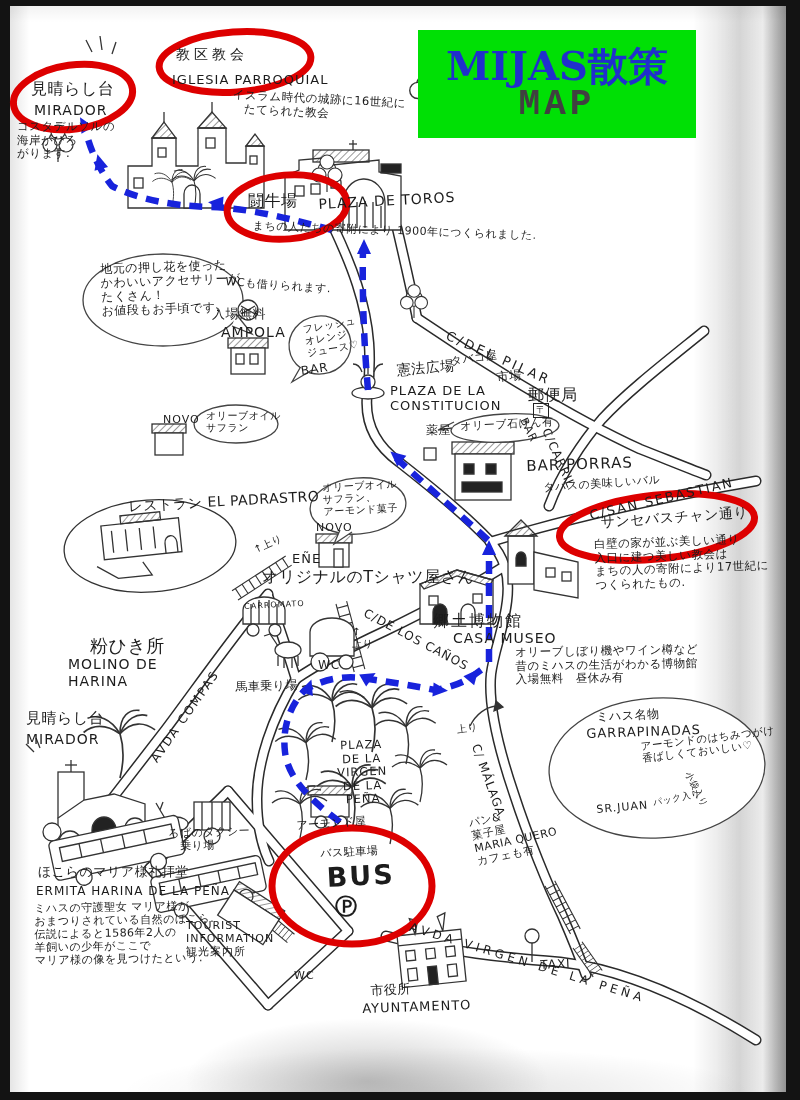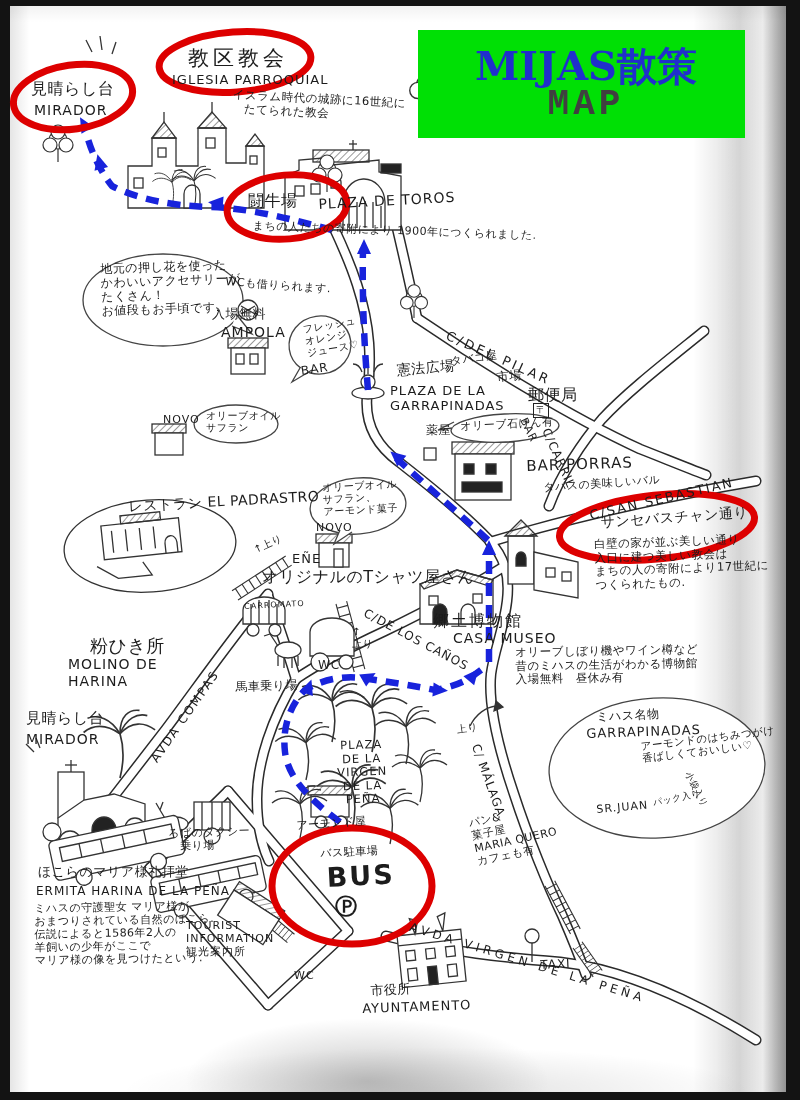--- a/index.html
+++ b/index.html
@@ -11,22 +11,22 @@
       radial-gradient(ellipse 420px 60px at 55% 100%, rgba(0,0,0,0.12), rgba(0,0,0,0) 75%),
       linear-gradient(to right, rgba(0,0,0,0.10), rgba(0,0,0,0) 2.5%),
       linear-gradient(to left, rgba(0,0,0,0.30), rgba(0,0,0,0.06) 3%, rgba(0,0,0,0) 9%),
       linear-gradient(to right, rgba(0,0,0,0) 88%, rgba(0,0,0,0.14) 94%, rgba(0,0,0,0.02) 97%, rgba(0,0,0,0.18) 100%),
       linear-gradient(to bottom, rgba(0,0,0,0.05), rgba(0,0,0,0) 1.5%);
   }
   #map{position:absolute;left:0;top:0;}
   .lb{position:absolute;color:#1c1c1c;line-height:1.18;white-space:pre-line;
       transform-origin:left top;letter-spacing:0.5px;}
   .es{letter-spacing:1px;}
-  #titlebox{position:absolute;left:418px;top:30px;width:318px;height:108px;background:#00e005;
-      display:flex;flex-direction:column;align-items:center;justify-content:center;padding-left:9px;}
+  #titlebox{position:absolute;left:418px;top:30px;width:278px;height:108px;background:#00e005;
+      display:flex;flex-direction:column;align-items:center;justify-content:center;}
   #titlebox .t1{font-family:"DejaVu Serif",serif;font-weight:bold;color:#2030cc;font-size:40px;line-height:1.05;}
   #titlebox .t2{font-family:Liberation Mono, monospace;font-weight:bold;color:#404040;font-size:36px;line-height:1.0;letter-spacing:4px;}
   .pm{position:absolute;border:1.4px solid #222;color:#222;font-size:10px;line-height:12px;
       width:14px;height:13px;text-align:center;}
   .busbig{font-weight:bold;letter-spacing:2px;}
 </style>
 </head>
 <body>
 
 <div id="shot">
@@ -333,43 +333,46 @@
       <ellipse cx="657" cy="527" rx="98" ry="32" transform="rotate(-6 657 527)"></ellipse>
       <ellipse cx="352" cy="886" rx="80" ry="58"></ellipse>
     </g>
   </svg>
 
   <div id="titlebox">
     <div class="t1">MIJAS散策</div>
     <div class="t2">MAP</div>
   </div>
 
-  <div class="lb" style="left:188px;top:46px;font-size:21px;letter-spacing:4px">教区教会</div>
+  <div class="lb" style="left:176px;top:46px;font-size:14px;letter-spacing:4px">教区教会</div>
   <div class="lb es" style="left:172px;top:72px;font-size:13px">IGLESIA PARROQUIAL</div>
   <div class="lb" style="left:233px;top:88px;font-size:11.5px;transform:rotate(3deg)">イスラム時代の城跡に16世紀に
 　たてられた教会</div>
   <div class="lb" style="left:31px;top:80px;font-size:16px">見晴らし台</div>
   <div class="lb es" style="left:34px;top:102px;font-size:14px">MIRADOR</div>
+  <div class="lb" style="left:17px;top:120px;font-size:11.5px">コスタデルソルの
+海岸がひろ
+がります.</div>
   <div class="lb" style="left:248px;top:192px;font-size:16px">闘牛場</div>
   <div class="lb es" style="left:318px;top:196px;font-size:14px;transform:rotate(-3deg)">PLAZA DE TOROS</div>
   <div class="lb" style="left:253px;top:220px;font-size:11px;transform:rotate(2deg)">まちの人たちの寄附により 1900年につくられました.</div>
   <div class="lb" style="left:100px;top:262px;font-size:12px;transform:rotate(-2deg)">地元の押し花を使った
 かわいいアクセサリーが
 たくさん！
 お値段もお手頃です.</div>
   <div class="lb" style="left:226px;top:276px;font-size:11px;transform:rotate(4deg)">WCも借りられます.</div>
   <div class="lb" style="left:212px;top:306px;font-size:13px">入場無料</div>
   <div class="lb es" style="left:221px;top:324px;font-size:14px">AMPOLA</div>
   <div class="lb" style="left:302px;top:324px;font-size:10px;transform:rotate(-10deg)">フレッシュ
 オレンジ
 ジュース♡</div>
   <div class="lb es" style="left:300px;top:364px;font-size:12px;transform:rotate(-8deg)">BAR</div>
   <div class="lb" style="left:396px;top:362px;font-size:14px;transform:rotate(-5deg)">憲法広場</div>
   <div class="lb es" style="left:390px;top:383px;font-size:13px">PLAZA DE LA
-GARRAPINADAS</div>
+CONSTITUCION</div>
   <div class="lb es" style="left:450px;top:328px;font-size:13px;letter-spacing:3px;transform:rotate(24deg)">C/DEL PILAR</div>
   <div class="lb" style="left:450px;top:356px;font-size:11px;transform:rotate(-8deg)">タバコ屋</div>
   <div class="lb" style="left:496px;top:370px;font-size:12px;transform:rotate(-5deg)">市場</div>
   <div class="lb" style="left:528px;top:386px;font-size:16px">郵便局</div>
   <span class="pm" style="left:533px;top:403px">〒</span>
   <div class="lb es" style="left:528px;top:416px;font-size:11px;transform:rotate(64deg)">BAR</div>
   <div class="lb es" style="left:552px;top:426px;font-size:12px;transform:rotate(66deg)">C/CARRIL</div>
   <div class="lb" style="left:426px;top:423px;font-size:12px">薬屋</div>
   <div class="lb" style="left:460px;top:421px;font-size:11px;transform:rotate(-3deg)">オリーブ石けん有</div>
   <div class="lb es" style="left:163px;top:414px;font-size:11px">NOVO</div>

